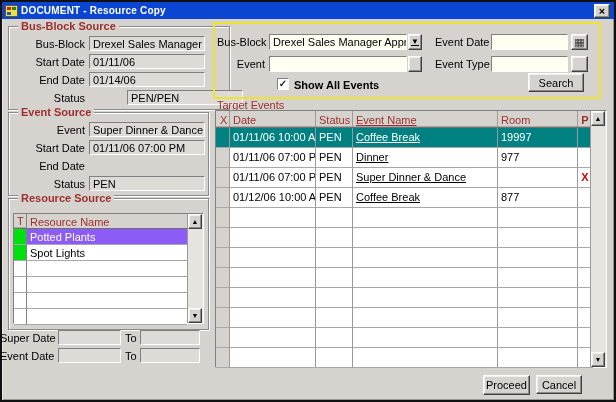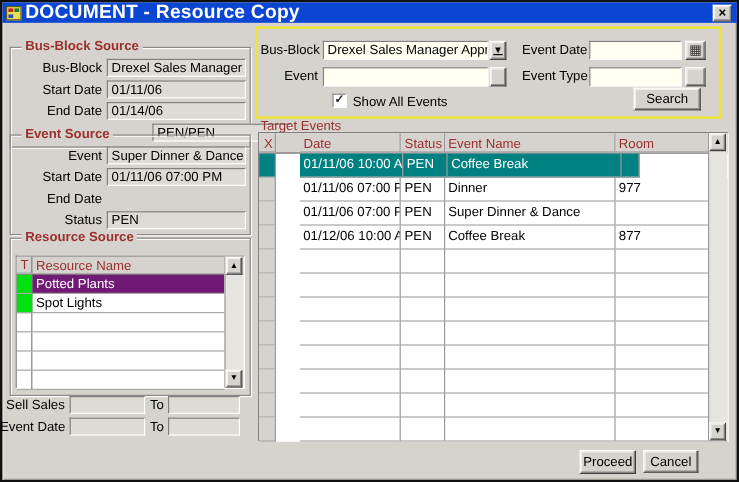--- a/index.html
+++ b/index.html
@@ -4,21 +4,21 @@
 <style>
   html,body{margin:0;padding:0;background:#c0c0c0;font-family:"Liberation Sans",sans-serif;}
   .window{position:relative;width:616px;height:402px;background:#d6d3ce;outline:2px solid #101010;outline-offset:-2px;
           box-shadow:inset 3px 3px 0 #e9e7e2, inset -3px -3px 0 #9a9792;font-size:11px;color:#000;overflow:hidden;}
   .titlebar{position:absolute;left:2px;top:2px;right:2px;height:17px;background:#0a46d2;display:flex;align-items:center;padding:0 2px;}
   .titleicon{position:relative;width:13px;height:12px;margin:0 3px 0 1px;background:#e8df52;border:1px solid #5a5a20;box-sizing:border-box;}
   .titleicon i{position:absolute;width:4px;height:3px;}
   .titleicon .p1{left:1px;top:1px;background:#cf2020;}
   .titleicon .p2{left:6px;top:1px;background:#2a7a2a;}
   .titleicon .p3{left:1px;top:6px;background:#2f4fbf;}
-  .titletext{color:#fff;font-weight:bold;font-size:16px;letter-spacing:.2px;}
+  .titletext{color:#fff;font-weight:bold;font-size:10px;letter-spacing:.2px;}
   .closebtn{position:absolute;right:4px;top:2px;width:16px;height:14px;padding:0;font-size:11px;line-height:11px;font-weight:bold;
             background:#d6d3ce;border:1px solid;border-color:#fff #404040 #404040 #fff;box-shadow:inset -1px -1px 0 #8a8a8a,inset 1px 1px 0 #f2f0ec;
             font-family:"Liberation Sans",sans-serif;}
   .group{position:absolute;border:1px solid #8a8a8a;box-shadow:1px 1px 0 #fff, inset 1px 1px 0 #fff;}
   .grouplabel{position:absolute;top:-7px;left:9px;background:#d6d3ce;padding:0 3px;color:#9c2f2f;font-weight:bold;}
   .lbl{position:absolute;color:#000;white-space:nowrap;}
   .r{text-align:right;}
   .fld{position:absolute;height:15px;box-sizing:border-box;background:#dedbd6;border:1px solid;border-color:#808080 #fff #fff #808080;
        padding:1px 3px 0 3px;white-space:nowrap;overflow:hidden;}
   .cream{background:#fffff2;}
@@ -31,56 +31,56 @@
   .redtitle{position:absolute;color:#9c2f2f;}
   
   .ttable{position:absolute;left:215px;top:110px;width:392px;height:258px;box-sizing:border-box;background:#fff;
           border:1px solid;border-color:#808080 #fff #fff #808080;}
   .thead{display:flex;height:17px;background:#d6d3ce;color:#9c2f2f;border-bottom:1px solid #707070;box-sizing:border-box;}
   .thead .tc{background:#d6d3ce;color:#9c2f2f;}
   .trow{display:flex;height:20px;box-sizing:border-box;}
   .tc{box-sizing:border-box;border-right:1px solid #9a9a9a;border-bottom:1px solid #a8a8a8;padding:3px 3px 0 3px;
       white-space:nowrap;overflow:hidden;font-size:11px;}
   .cx{width:14px;background:#d6d3ce;padding:0;}
-  .cdate{width:86px;margin-left:20px;}
+  .cdate{width:86px;}
   .cstat{width:37px;}
-  .cname{width:145px;}
+  .cname{width:145px;text-decoration:underline;}
   .croom{width:80px;}
   .cp{width:15px;text-align:center;color:#cc0000;font-weight:bold;}
   .trow.sel .tc{background:#008080;color:#fff;}
   .sbar{position:absolute;top:0;right:0;width:15px;bottom:0;background:#e6e4df;border-left:1px solid #9a9a9a;}
   .sb{position:absolute;left:0;width:14px;height:15px;font-size:7px;}
   .rtable{position:absolute;left:4px;top:14px;width:191px;height:111px;box-sizing:border-box;background:#fff;
           border:1px solid;border-color:#808080 #fff #fff #808080;}
   .rhead{display:flex;height:15px;background:#d6d3ce;color:#9c2f2f;border-bottom:1px solid #707070;box-sizing:border-box;}
   .rrow{display:flex;height:16px;box-sizing:border-box;}
   .rt{width:13px;box-sizing:border-box;border-right:1px solid #808080;border-bottom:1px solid #a8a8a8;padding:0;}
   .rname{width:160px;box-sizing:border-box;border-bottom:1px solid #a8a8a8;padding:2px 3px 0 3px;white-space:nowrap;overflow:hidden;}
   .rrow.filled .rt{background:#00df10;}
-  .rrow.sel .rname{background:#701a75;color:#fff;}
+  .rrow.sel .rname{background:#8b5cf6;color:#fff;}
   .combo-glyph{font-size:8px;text-decoration:underline;line-height:8px;}
   .cal-glyph{font-size:11px;color:#333;line-height:11px;}
   .arrow-glyph{font-size:7px;color:#000;line-height:7px;}
 </style>
 </head>
 <body>
 
 <div class="window">
 
   <div class="titlebar">
     <span class="titleicon">
         <i class="p1"></i>
         <i class="p2"></i>
         <i class="p3"></i>
       </span>
     <span class="titletext">DOCUMENT - Resource Copy</span>
     <button class="closebtn"><span>×</span></button>
   </div>
 
-  <div class="group" style="left:8px;top:39px;width:199px;height:82px;">
+  <div class="group" style="left:8px;top:26px;width:199px;height:82px;padding-left:21px;">
     <span class="grouplabel">Bus-Block Source</span>
     <span class="lbl r" style="left:0;top:11px;width:76px;">Bus-Block</span>
     <div class="fld" style="left:80px;top:9px;width:116px;">Drexel Sales Manager Appr</div>
     <span class="lbl r" style="left:0;top:29px;width:76px;">Start Date</span>
     <div class="fld" style="left:80px;top:27px;width:116px;">01/11/06</div>
     <span class="lbl r" style="left:0;top:47px;width:76px;">End Date</span>
     <div class="fld" style="left:80px;top:45px;width:116px;">01/14/06</div>
     <span class="lbl r" style="left:0;top:65px;width:76px;">Status</span>
     <div class="fld" style="left:80px;top:63px;width:116px;margin-left:38px;">PEN/PEN</div>
   </div>
@@ -131,21 +131,21 @@
         <button class="btn sb" style="top:0;">
             <span class="arrow-glyph">▲</span>
           </button>
         <button class="btn sb" style="bottom:0;top:auto;">
             <span class="arrow-glyph">▼</span>
           </button>
       </div>
     </div>
   </div>
 
-  <span class="lbl r" style="left:0;top:332px;width:54px;">Sell Sales</span>
+  <span class="lbl r" style="left:0;top:332px;width:54px;">Super Date</span>
   <div class="fld" style="left:58px;top:330px;width:63px;"></div>
   <span class="lbl" style="left:125px;top:332px;">To</span>
   <div class="fld" style="left:140px;top:330px;width:60px;"></div>
   <span class="lbl r" style="left:0;top:350px;width:54px;">Event Date</span>
   <div class="fld" style="left:58px;top:348px;width:63px;"></div>
   <span class="lbl" style="left:125px;top:350px;">To</span>
   <div class="fld" style="left:140px;top:348px;width:60px;"></div>
 
   <div class="yellowpanel">
     <span class="lbl r" style="left:2px;top:12px;width:48px;">Bus-Block</span>
@@ -160,21 +160,21 @@
       </button>
 
     <span class="lbl r" style="left:2px;top:34px;width:48px;">Event</span>
     <div class="fld cream" style="left:54px;top:32px;width:138px;height:16px;"></div>
     <button class="btn" style="left:193px;top:32px;width:14px;height:16px;"></button>
     <span class="lbl r" style="left:220px;top:34px;width:52px;">Event Type</span>
     <div class="fld cream" style="left:276px;top:32px;width:77px;height:16px;"></div>
     <button class="btn" style="left:356px;top:32px;width:17px;height:16px;"></button>
 
     <div class="checkbox" style="left:62px;top:54px;"><span>✓</span></div>
-    <span class="lbl" style="left:79px;top:55px;">Show All Events</span>
+    <span class="lbl" style="left:79px;top:55px;font-weight:bold;">Show All Events</span>
     <button class="btn" style="left:313px;top:49px;width:56px;height:19px;">
         <span>Search</span>
       </button>
   </div>
 
   <span class="redtitle" style="left:217px;top:99px;">Target Events</span>
 
   <div class="ttable">
     <div class="thead">
       <div class="tc cx" style="padding:3px 0 0 4px;">X</div>
@@ -183,20 +183,21 @@
       <div class="tc cname">Event Name</div>
       <div class="tc croom">Room</div>
       <div class="tc cp">P</div>
     </div>
 
     <div class="trow sel">
       <div class="tc cx"></div>
       <div class="tc cdate">01/11/06 10:00 AM</div>
       <div class="tc cstat">PEN</div>
       <div class="tc cname">Coffee Break</div>
+      <div class="tc croom">19997</div>
       <div class="tc cp"></div>
     </div>
     <div class="trow">
       <div class="tc cx"></div>
       <div class="tc cdate">01/11/06 07:00 PM</div>
       <div class="tc cstat">PEN</div>
       <div class="tc cname">Dinner</div>
       <div class="tc croom">977</div>
       <div class="tc cp"></div>
     </div>

